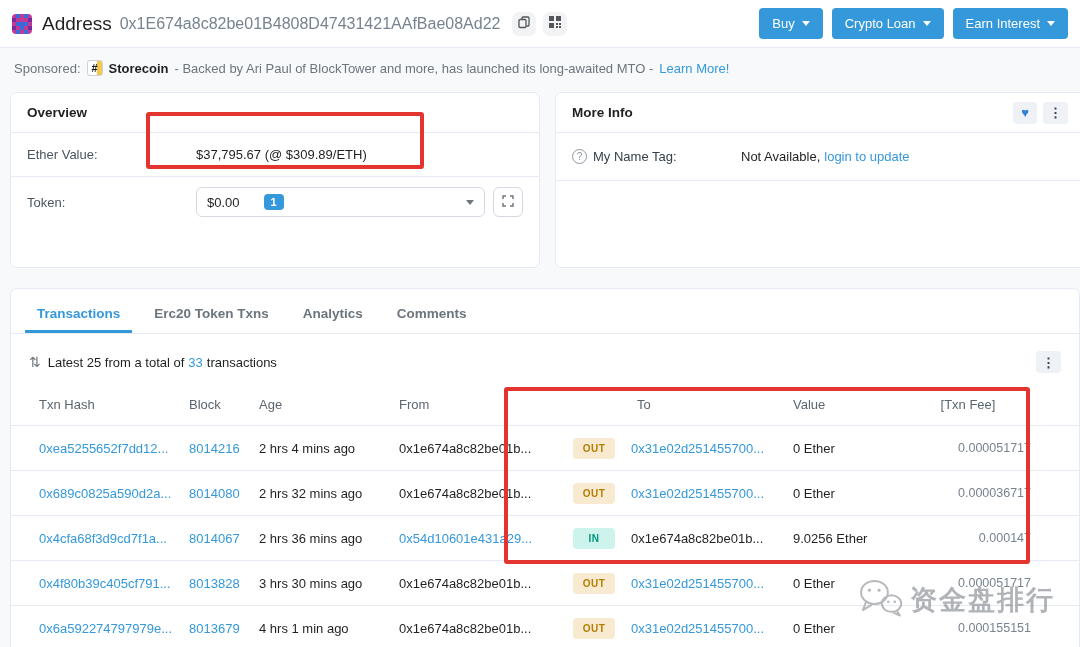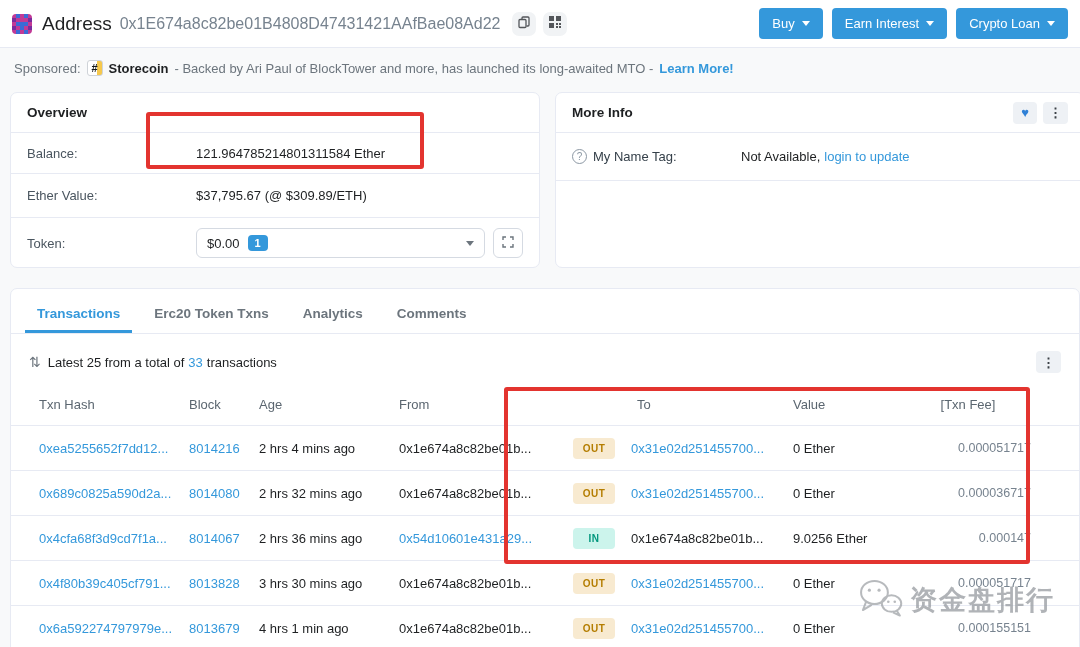--- a/index.html
+++ b/index.html
@@ -32,34 +32,34 @@
   .caret-g{width:0;height:0;border-left:4px solid transparent;border-right:4px solid transparent;
            border-top:5px solid #6c757d;}
 
   
   .sponsored{position:absolute;top:56px;left:14px;height:24px;display:flex;align-items:center;
              gap:6px;color:#6c757d;}
   .sp-logo{width:16px;height:16px;border:1px solid #cfd3d8;border-radius:3px;background:
            linear-gradient(90deg,#ffffff 62%,#f6c84c 62%);display:flex;align-items:center;
            justify-content:center;font-weight:bold;color:#14171a;font-size:11px;}
   .sp-brand{color:var(--dark);font-weight:bold;}
-  .sp-link{color:var(--accent);font-weight:bold;cursor:pointer;}
+  .sp-link{color:var(--accent);font-weight:normal;cursor:pointer;}
 
   
   .card{position:absolute;background:#fff;border:1px solid var(--border);border-radius:7px;}
   .card-header{height:40px;display:flex;align-items:center;padding:0 16px;
                border-bottom:1px solid var(--border);font-weight:bold;font-size:13.5px;}
   #overview-card{left:10px;top:92px;width:530px;height:176px;}
   #moreinfo-card{left:555px;top:92px;width:530px;height:176px;}
   .orow{display:flex;align-items:center;padding:0 16px;border-bottom:1px solid var(--border);}
   .orow:last-child{border-bottom:none;}
   .olabel{width:169px;color:#4a555f;flex:0 0 auto;}
   .r-balance{height:41px;} .r-ether{height:44px;} .r-token{height:50px;border-bottom:none;}
   .token-select{width:292px;height:30px;border:1px solid #d5dae2;border-radius:6px;display:flex;
-                align-items:center;padding:0 10px;gap:8px;cursor:pointer;background:#fff;}
+                align-items:center;padding:0 10px;gap:24px;cursor:pointer;background:#fff;}
   .token-badge{background:var(--accent);color:#fff;border-radius:4px;font-size:11px;
                padding:2px 7px;font-weight:bold;}
   .expand-btn{width:30px;height:30px;border:1px solid #d5dae2;border-radius:6px;margin-left:8px;
               display:flex;align-items:center;justify-content:center;cursor:pointer;background:#fff;}
   .hdr-actions{margin-left:auto;display:flex;gap:6px;align-items:center;}
   .sq-btn{min-width:24px;height:22px;padding:0 6px;border-radius:4px;background:#eef1f5;
           display:flex;align-items:center;justify-content:center;cursor:pointer;}
   .heart{color:#2f80d6;font-size:13px;line-height:1;}
   .dots{color:#3b4147;font-weight:bold;font-size:13px;line-height:1;}
   .q-icon{width:15px;height:15px;border:1px solid #8c98a4;border-radius:50%;color:#8c98a4;
@@ -139,45 +139,41 @@
           <rect x="10" y="10" width="2" height="2"></rect>
       </svg>
     </span>
   </span>
   <div class="topbar-actions">
     <div class="btn-blue">
       <span>Buy</span>
       <span class="caret-w"></span>
     </div>
     <div class="btn-blue">
+      <span>Crypto Loan</span>
+      <span class="caret-w"></span>
+    </div>
+    <div class="btn-blue">
       <span>Earn Interest</span>
-      <span class="caret-w"></span>
-    </div>
-    <div class="btn-blue">
-      <span>Crypto Loan</span>
       <span class="caret-w"></span>
     </div>
   </div>
 </div>
 
 <div class="sponsored">
   <span>Sponsored:</span>
   <span class="sp-logo">#</span>
   <span class="sp-brand">Storecoin</span>
   <span>- Backed by Ari Paul of BlockTower and more, has launched its long-awaited MTO -</span>
   <span class="sp-link">Learn More!</span>
 </div>
 
 <div class="card" id="overview-card">
   <div class="card-header">
     <span>Overview</span>
-  </div>
-  <div class="orow r-balance">
-    <span class="olabel">Balance:</span>
-    <span>121.964785214801311584 Ether</span>
   </div>
   <div class="orow r-ether">
     <span class="olabel">Ether Value:</span>
     <span>$37,795.67 (@ $309.89/ETH)</span>
   </div>
   <div class="orow r-token">
     <span class="olabel">Token:</span>
     <div class="token-select">
       <span>$0.00</span>
       <span class="token-badge">1</span>

